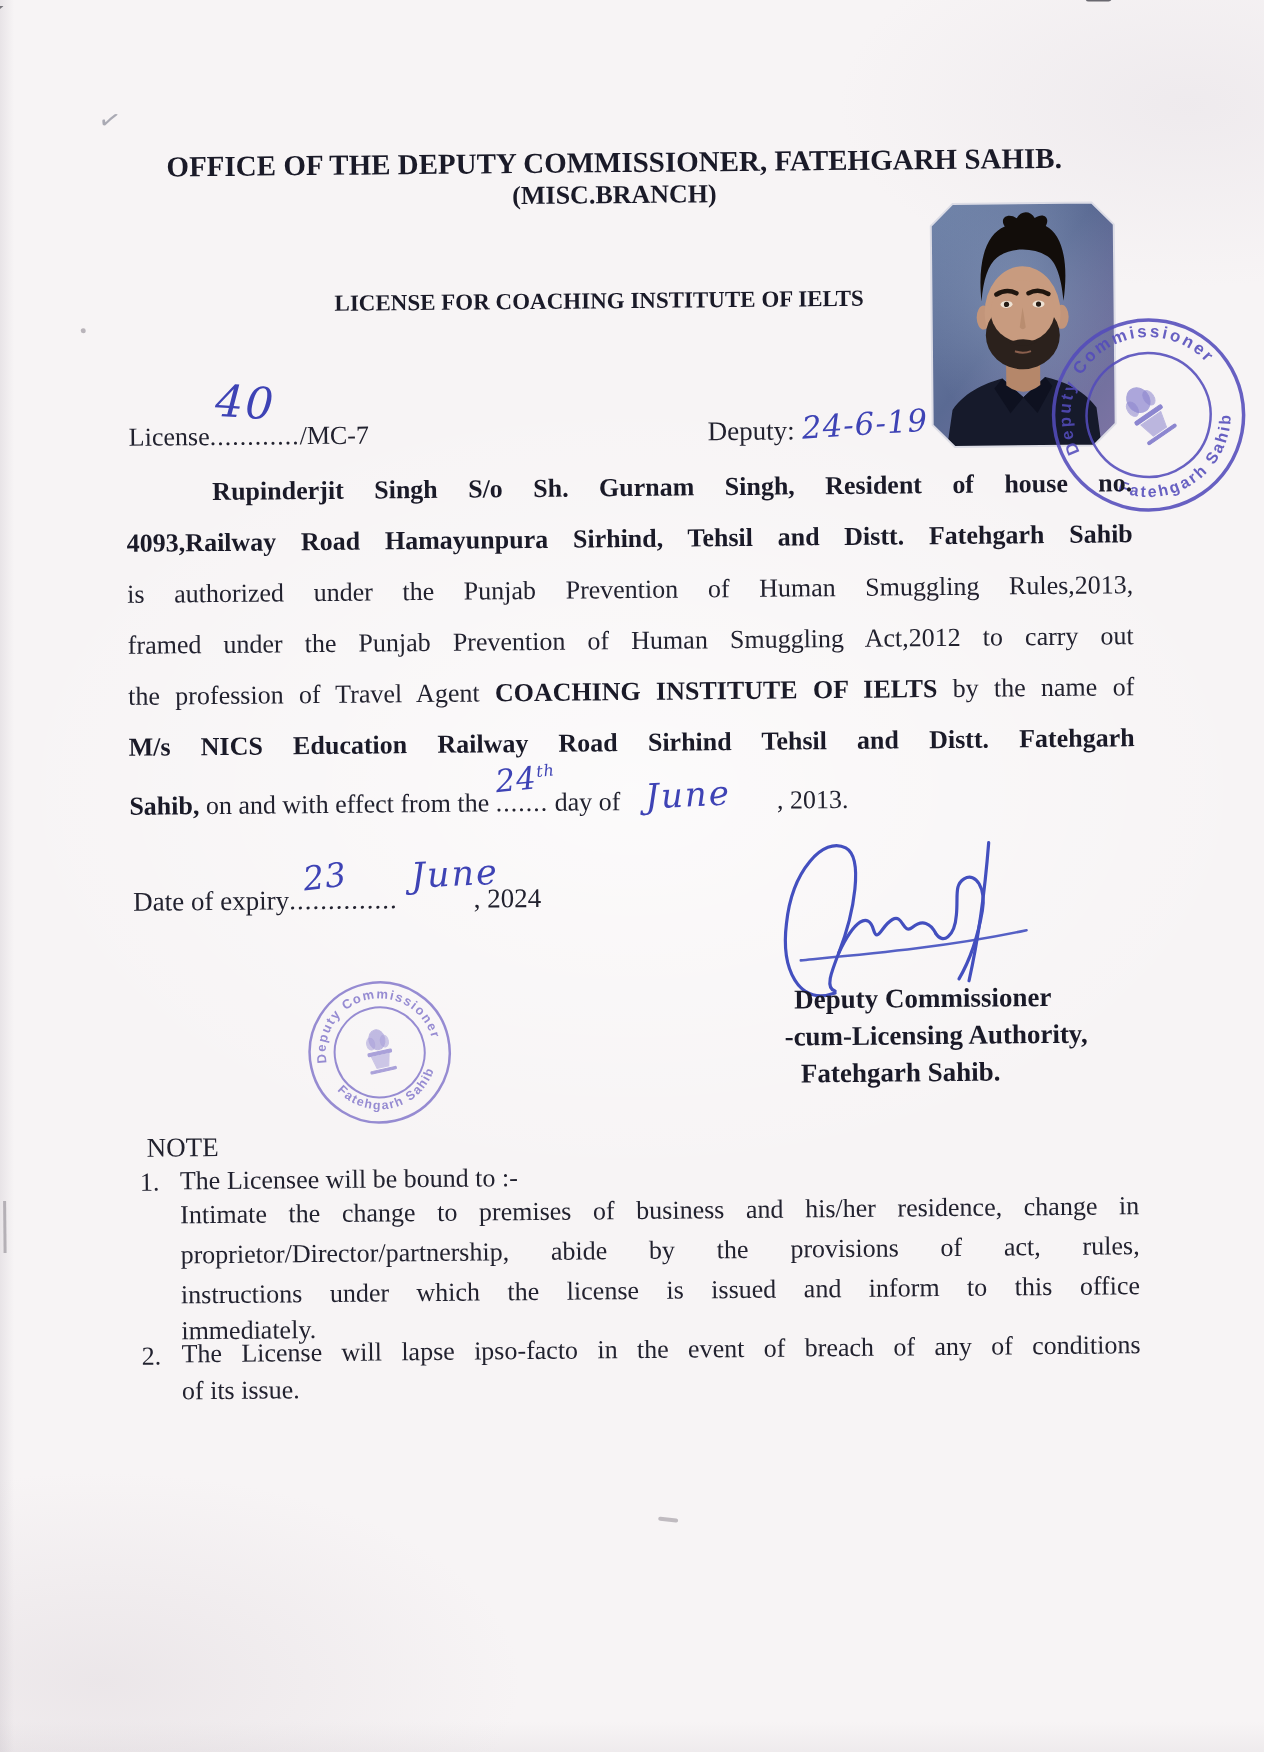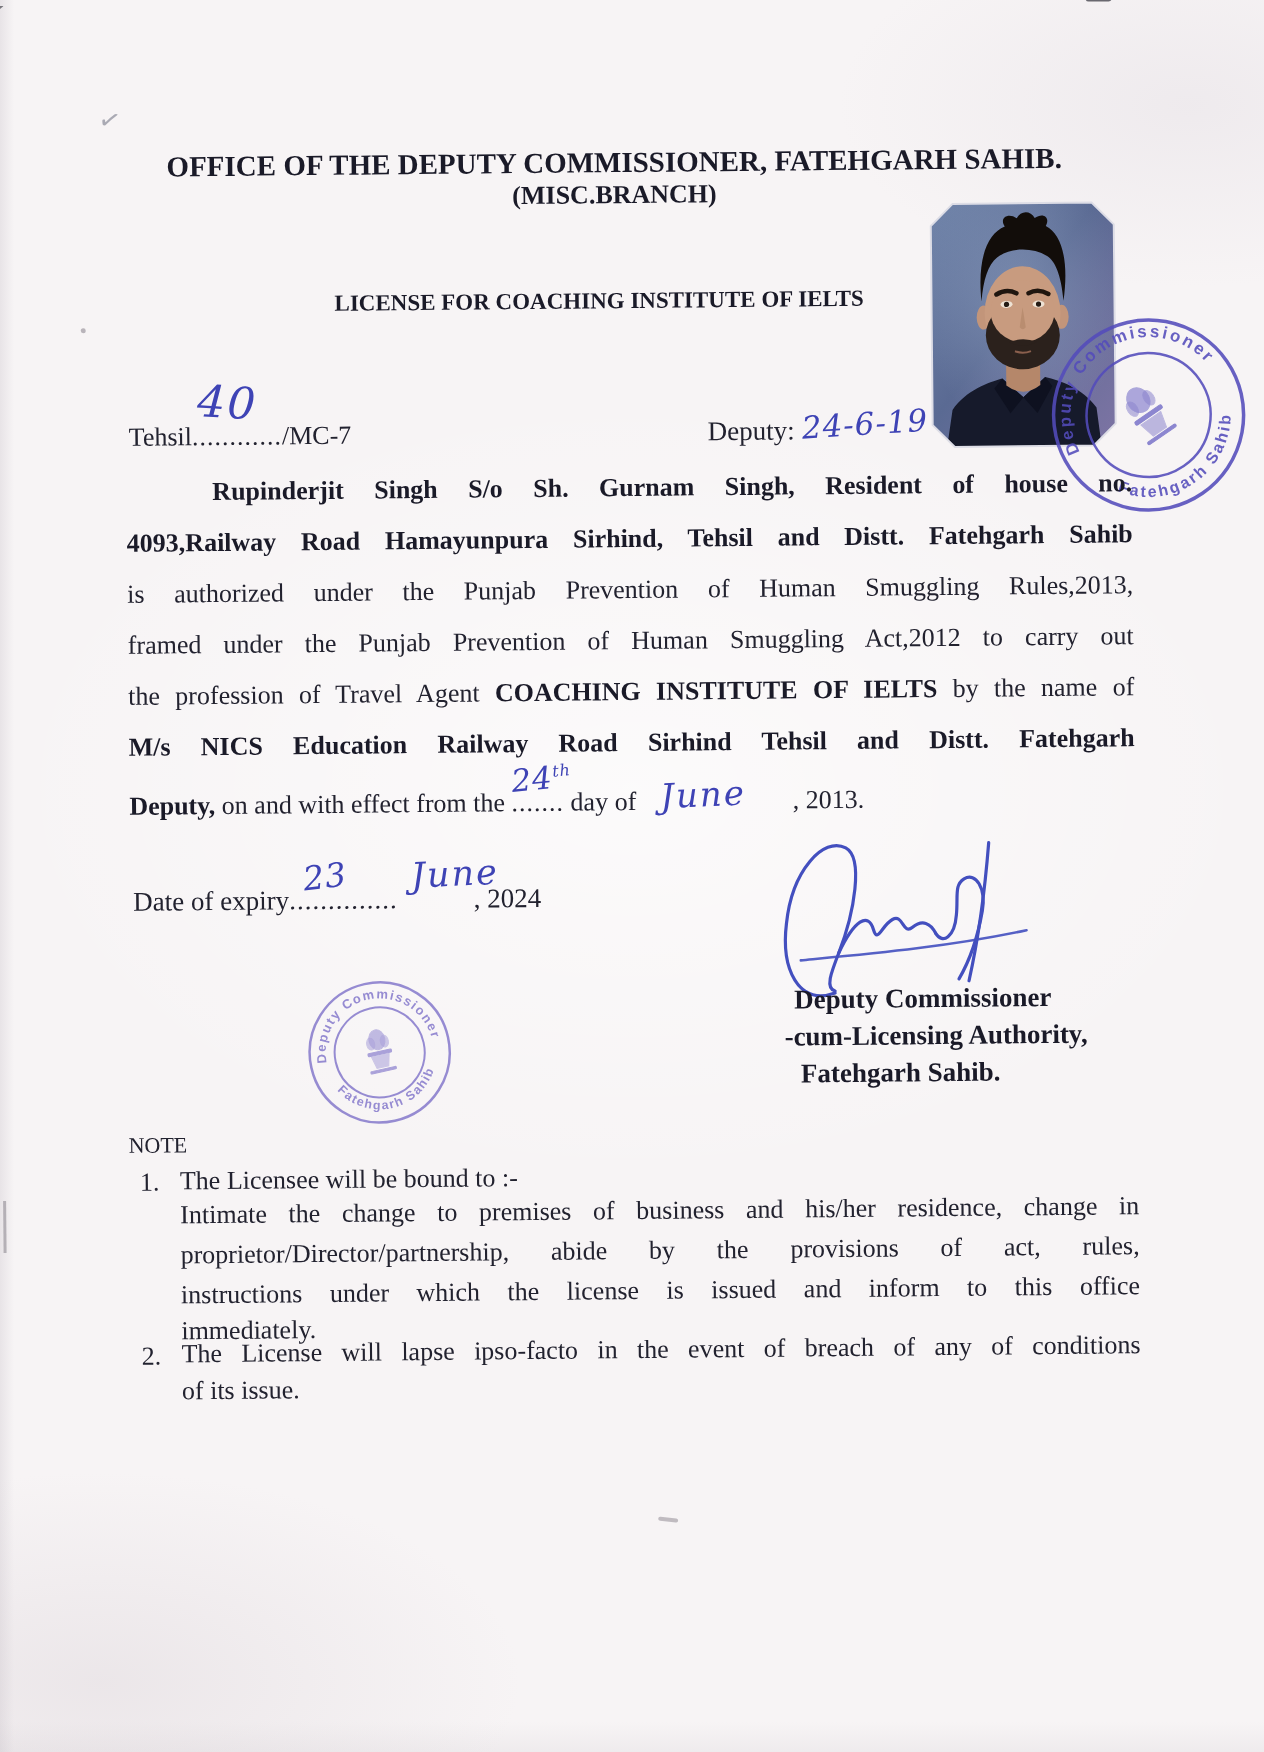--- a/index.html
+++ b/index.html
@@ -121,39 +121,39 @@
         <ellipse cx="-10" cy="-14" rx="5" ry="8" opacity="0.55"></ellipse>
         <ellipse cx="10" cy="-14" rx="5" ry="8" opacity="0.55"></ellipse>
         <rect x="-16" y="-2" width="32" height="4" rx="1.5"></rect>
         <path d="M -12 4 L -8 20 L 8 20 L 12 4 Z" opacity="0.55"></path>
         <rect x="-17" y="22" width="34" height="3" rx="1.5"></rect>
       </g>
     </g>
   </svg>
 
   <div class="pline" style="left:133px;top:417px;">
-    <span>Tehsil</span><span class="dots over-dots"><span>............</span><span class="hand" style="position:absolute;left:6px;top:-34px;font-size:44px;transform:rotate(4deg);letter-spacing:2px;">40</span></span><span>/MC-7</span>
+    <span>License</span><span class="dots over-dots"><span>............</span><span class="hand" style="position:absolute;left:6px;top:-34px;font-size:44px;transform:rotate(4deg);letter-spacing:2px;">40</span></span><span>/MC-7</span>
   </div>
   <div class="abs printed" style="left:712px;top:412px;font-size:27px;">
     <span>Deputy:</span>
     <span class="hand" style="font-size:31px;display:inline-block;transform:translateY(-4px) rotate(-3deg);letter-spacing:1px;">24-6-19</span>
   </div>
 
   <div class="jline b" style="top:472px;text-indent:86px;">Rupinderjit Singh S/o Sh. Gurnam Singh, Resident of house no.</div>
   <div class="jline b" style="top:523px;">4093,Railway Road Hamayunpura Sirhind, Tehsil and Distt. Fatehgarh Sahib</div>
   <div class="jline" style="top:574px;">is authorized under the Punjab Prevention of Human Smuggling Rules,2013,</div>
   <div class="jline" style="top:625px;">framed under the Punjab Prevention of Human Smuggling Act,2012 to carry out</div>
   <div class="jline" style="top:676px;">
     <span>the profession of Travel Agent</span>
     <span class="b">COACHING INSTITUTE OF IELTS</span>
     <span>by the name of</span>
   </div>
   <div class="jline b" style="top:727px;">M/s NICS Education Railway Road Sirhind Tehsil and Distt. Fatehgarh</div>
   <div class="pline" style="top:782px;">
-    <span class="b">Deputy,</span>
+    <span class="b">Sahib,</span>
     <span>on and with effect from the</span>
     <span class="dots over-dots"><span>.......</span><span class="hand" style="position:absolute;left:0px;top:-30px;font-size:31px;transform:rotate(-5deg);"><span>24</span><sup style="font-size:16px;">th</sup></span></span>
     <span>day of</span>
     <span style="display:inline-block;width:150px;"><span class="hand" style="font-size:34px;letter-spacing:2px;display:inline-block;transform:translateY(-3px) rotate(-2deg);margin-left:18px;">June</span></span><span>, 2013.</span>
   </div>
 
   <div class="abs printed" style="left:133px;top:882px;font-size:27px;">
     <span>Date of  expiry</span><span class="dots over-dots"><span>..............</span><span class="hand" style="position:absolute;left:14px;top:-28px;font-size:33px;transform:rotate(-6deg);">23</span><span class="hand" style="position:absolute;left:122px;top:-30px;font-size:35px;letter-spacing:2px;transform:rotate(-2deg);">June</span></span><span style="display:inline-block;width:76px;"></span><span>, 2024</span>
   </div>
 
@@ -191,21 +191,21 @@
         <ellipse cx="0" cy="-13" rx="8" ry="10" opacity="0.7"></ellipse>
         <ellipse cx="-7" cy="-10" rx="4" ry="6" opacity="0.55"></ellipse>
         <ellipse cx="7" cy="-10" rx="4" ry="6" opacity="0.55"></ellipse>
         <rect x="-12" y="-1" width="24" height="3" rx="1"></rect>
         <path d="M -9 3 L -6 15 L 6 15 L 9 3 Z" opacity="0.55"></path>
         <rect x="-13" y="17" width="26" height="2.5" rx="1"></rect>
       </g>
     </g>
   </svg>
 
-  <div class="abs printed" style="left:126px;top:1128px;font-size:22px;">NOTE</div>
+  <div class="abs printed" style="left:144px;top:1128px;font-size:27px;">NOTE</div>
 
   <div class="note-num" style="top:1163px;">1.</div>
   <div class="note-line" style="top:1161px;">The Licensee will be bound to :-</div>
   <div class="note-line note-just" style="top:1195px;">Intimate the change to premises of business and his/her residence, change in</div>
   <div class="note-line note-just" style="top:1235px;">proprietor/Director/partnership, abide by the provisions of act, rules,</div>
   <div class="note-line note-just" style="top:1275px;">instructions under which the license is issued and inform to this office</div>
   <div class="note-line" style="top:1311px;">immediately.</div>
 
   <div class="note-num" style="top:1337px;">2.</div>
   <div class="note-line note-just" style="top:1334px;">The License will lapse ipso-facto in the event of breach of any of conditions</div>

